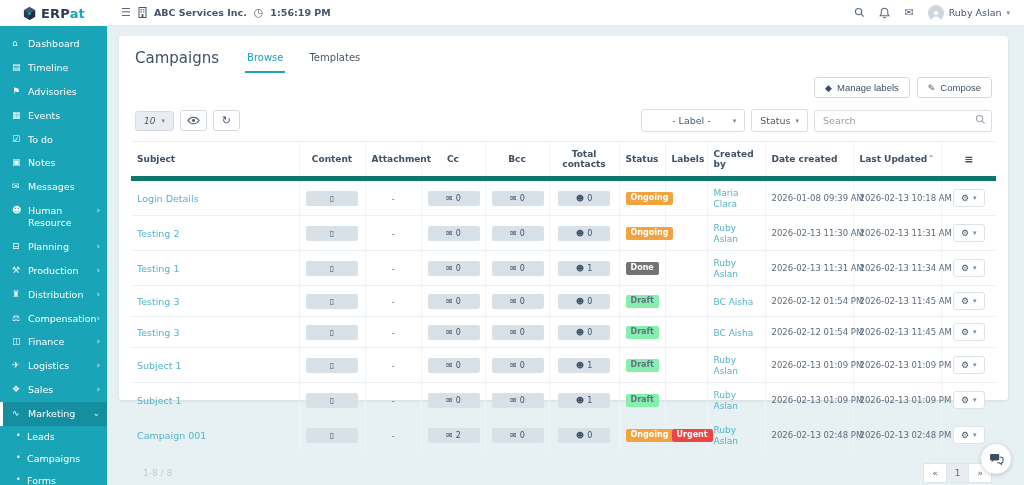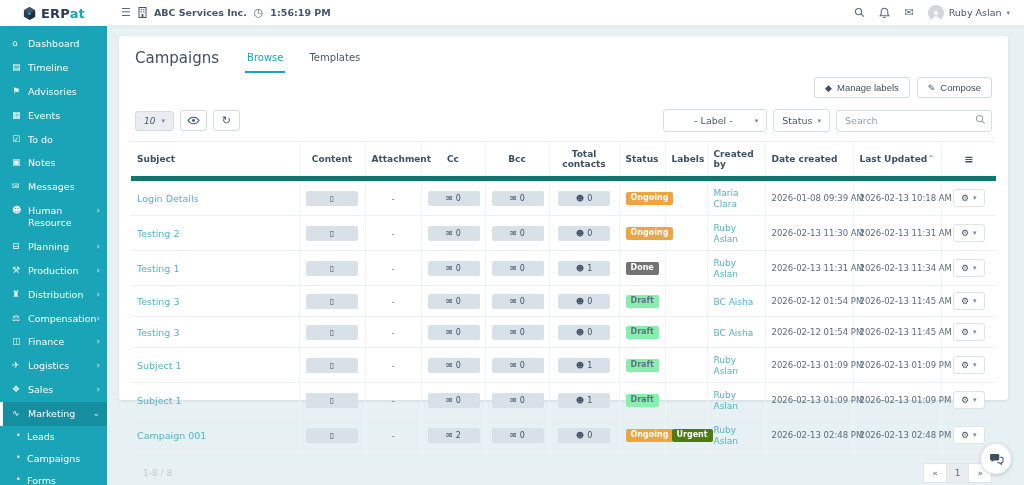--- a/index.html
+++ b/index.html
@@ -43,40 +43,40 @@
   .btn { display:inline-flex; align-items:center; gap:5px; background:#fff; border:1px solid #d4dadf; border-radius:3px; font-size:9.5px; color:#3f4f63; padding:4px 10px; cursor:pointer; }
   .btn .b-ic { font-size:9px; }
 
   .controls-row { display:flex; align-items:center; gap:6px; padding:11px 16px 9px; }
   .per-page { display:inline-flex; align-items:center; gap:6px; background:#e9edf1; border:1px solid #d5dce1; border-radius:3px; font-size:9px; color:#4a5a6b; padding:4px 8px; cursor:pointer;font-style:italic; }
   .tool-btn { display:inline-flex; align-items:center; justify-content:center; width:27px; height:21px; background:#fff; border:1px solid #d4dadf; border-radius:3px; color:#44566b; font-size:11px; cursor:pointer; }
   .select { display:inline-flex; align-items:center; justify-content:space-between; background:#fff; border:1px solid #d8dee3; border-radius:3px; font-size:9.5px; color:#4a5a6b; padding:5px 8px; cursor:pointer; }
   .lbl-select { width:104px; }
   .status-btn { gap:5px; justify-content:center; }
   .search-wrap { position:relative; }
-  .search-input { width:156px; height:22px; border:1px solid #d8dee3; border-radius:3px; font-size:9.5px; padding:3px 8px 3px 8px; color:#4a5a6b; font-family:inherit; outline:none; }
+  .search-input { width:178px; height:22px; border:1px solid #d8dee3; border-radius:3px; font-size:9.5px; padding:3px 8px 3px 8px; color:#4a5a6b; font-family:inherit; outline:none; }
   .search-input::placeholder { color:#93a1ae; }
   .search-ic { position:absolute; right:6px; top:5px; }
 
   
   .table-wrap { padding:0 12px; }
   table { width:865px; border-collapse:collapse; table-layout:fixed; border-top:1px solid #eceff2; }
   th { font-size:9px; font-weight:bold; color:#3d5064; text-align:left; padding:7px 6px; border-bottom:5px solid #0f766e; }
   th.c, td.c { text-align:center; }
   th + th, td + td { border-left:1px solid #f1f4f6; }
   td { font-size:9.5px; padding:6px 6px; border-bottom:1px solid #eef1f4; height:28px; vertical-align:middle; }
   a.lnk { color:#54b4c7; text-decoration:none; cursor:pointer; }
   .pill { display:inline-flex; align-items:center; justify-content:center; gap:3px; background:#d9e1e8; border-radius:2px; min-width:52px; height:15px; font-size:8px; color:#3f5265; padding:0 6px; cursor:pointer; }
   .pill .p-ic { font-size:8px; }
   .dash { color:#6a7a8a; font-size:9px; }
   .badge { display:inline-block; font-size:8px; font-weight:bold; color:#fff; border-radius:2px; padding:2.5px 5px; line-height:1; }
   .st-ongoing { background:#f0a33f; }
   .st-done { background:#737373; }
   .st-draft { background:#86efac; color:#5f7084; font-weight:bold; }
-  .badge.urgent { background:#4d7c0f; }
+  .badge.urgent { background:#ef4444; }
   td.date { font-size:8.5px; color:#5b6b7c; white-space:nowrap; }
   .act-btn { display:inline-flex; align-items:center; gap:4px; background:#fff; border:1px solid #dde3e8; border-radius:3px; padding:3px 7px; font-size:9px; color:#44566b; cursor:pointer; }
   .sort-caret { font-size:8px; color:#8a98a6; float:right; }
   .th-list-ic { font-size:11px; }
 
   
   .card-foot { display:flex; justify-content:space-between; align-items:center; padding:10px 16px; }
   .range { font-size:9px; color:#c3ccd4;margin-left:8px; }
   .pager { display:flex; }
   .pg { border:1px solid #dfe5e9; background:#fff; font-size:9px; color:#5a6b7c; padding:4px 8px; cursor:pointer; }

